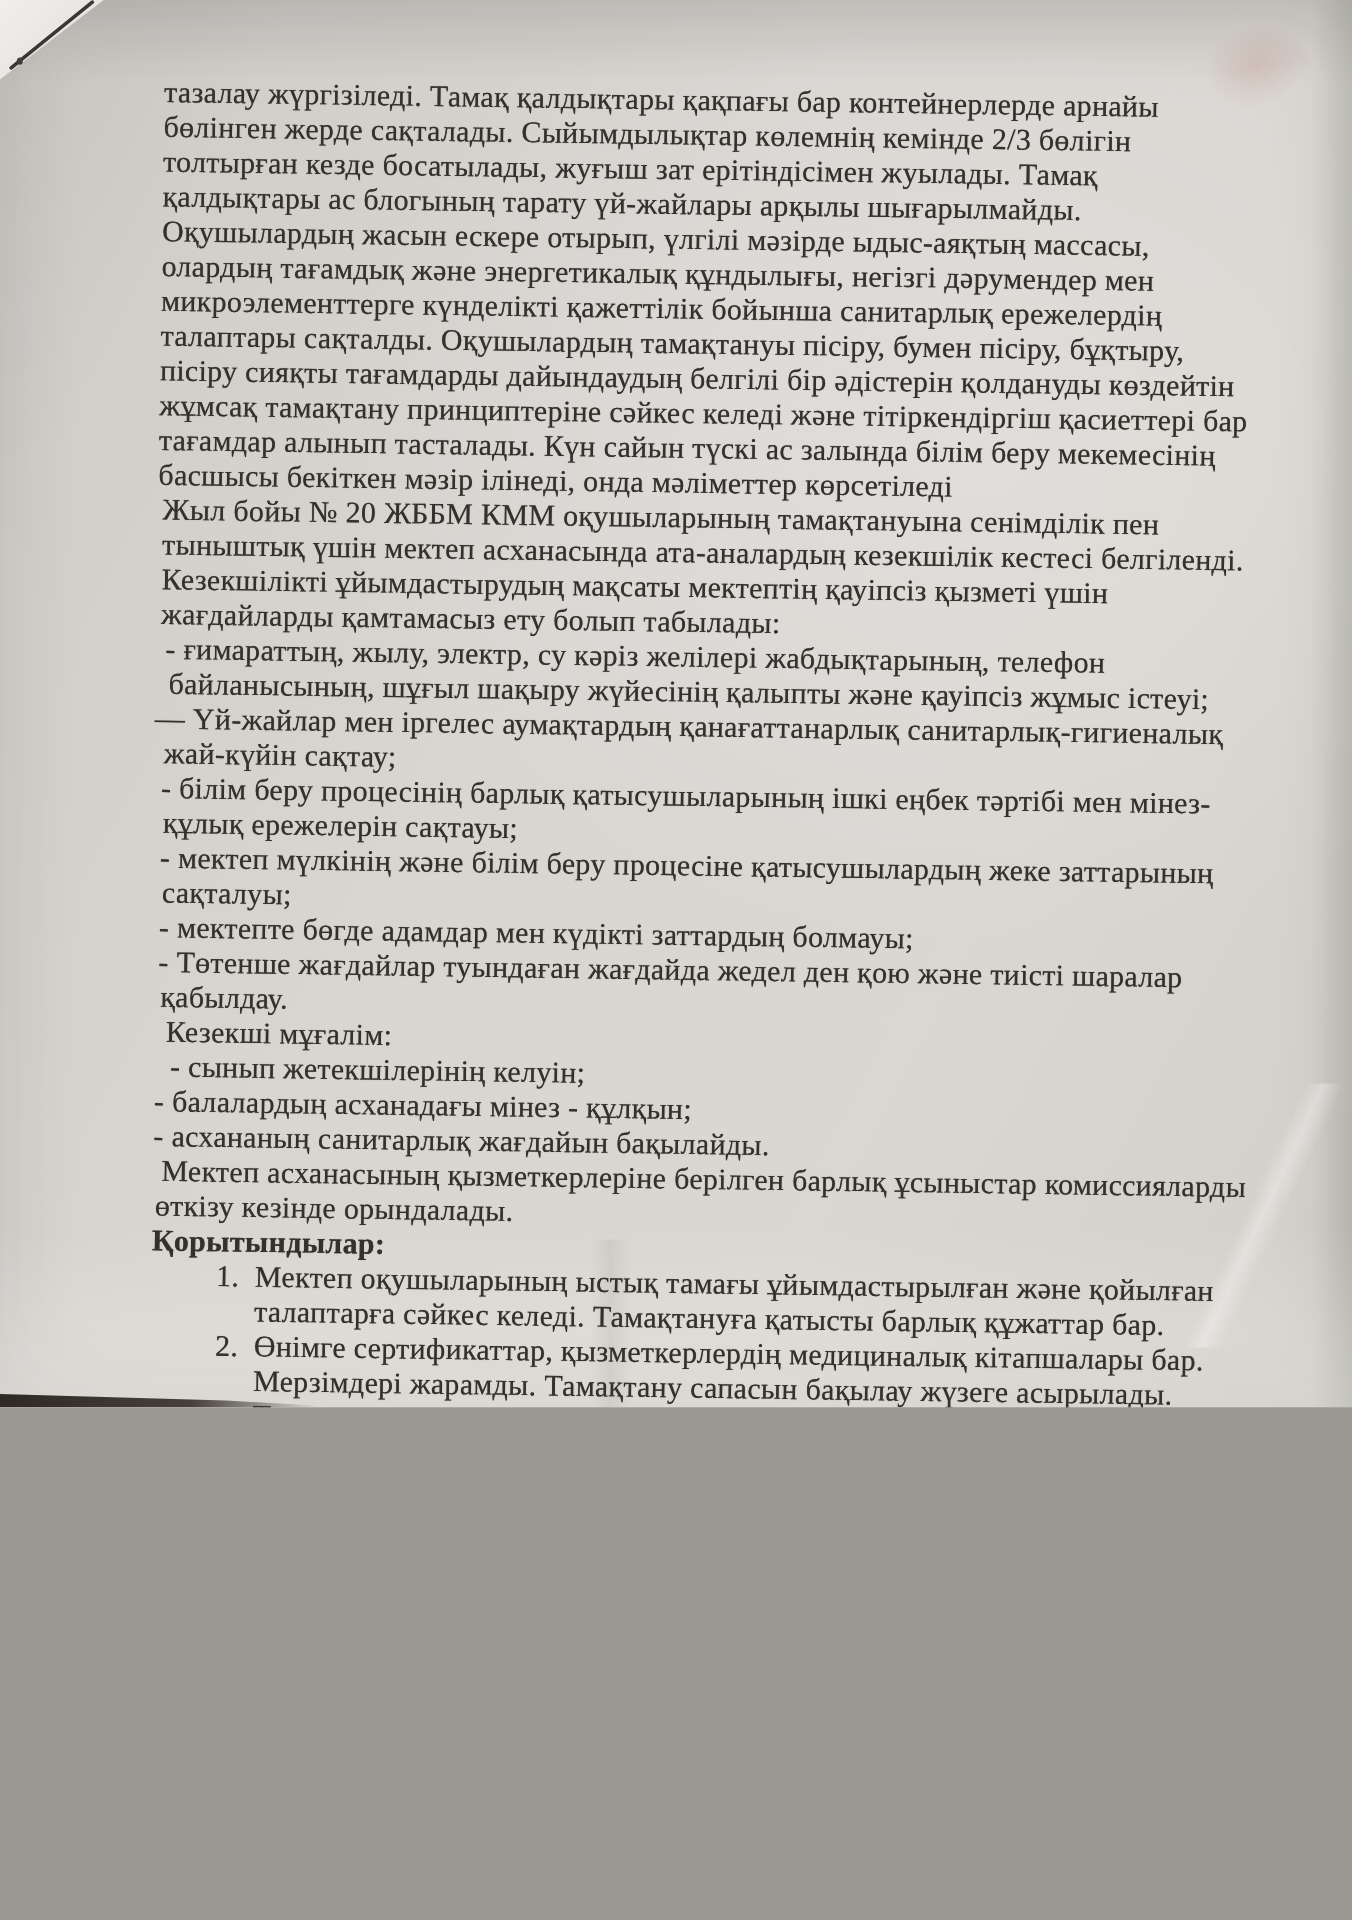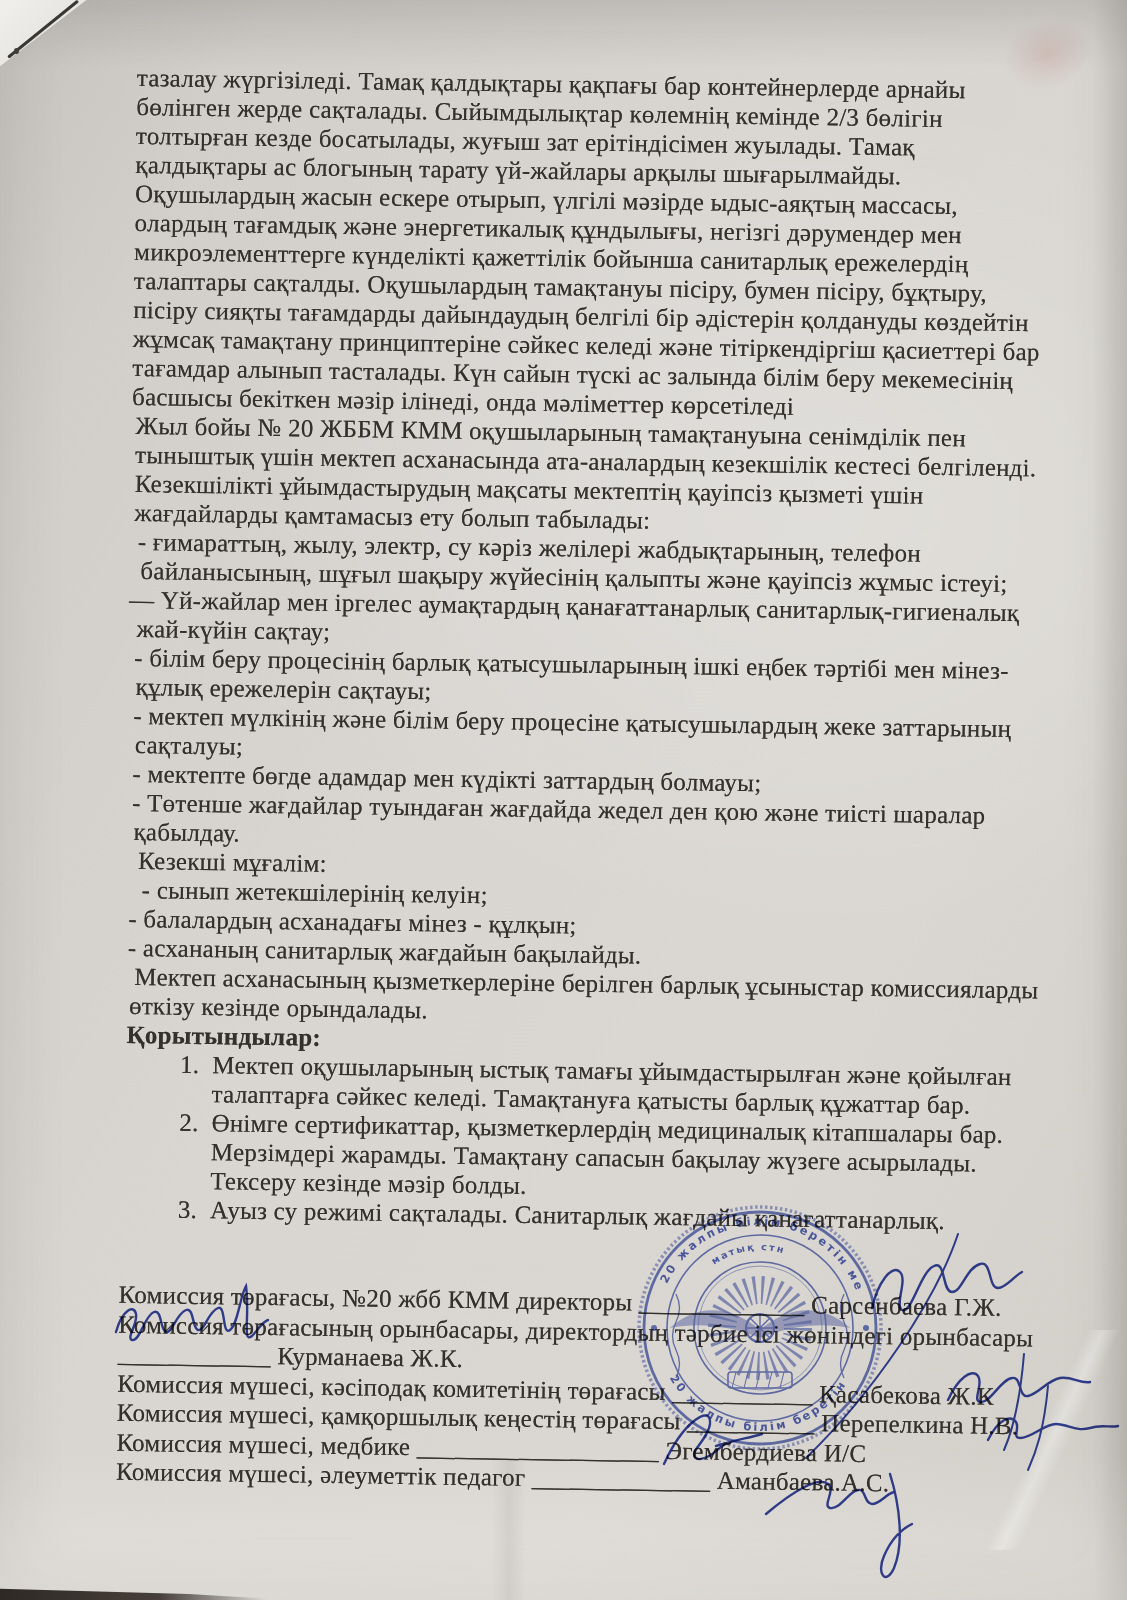--- a/index.html
+++ b/index.html
@@ -1,17 +1,17 @@
 <!DOCTYPE html>
 <html><head>
 <meta charset="utf-8">
 <style>
   html,body{margin:0;padding:0;background:#9b9894;}
   .photo{
-    position:relative;width:1127px;height:1600px;overflow:hidden;
+    position:relative;width:1127px;height:1173px;overflow:hidden;
     font-family:"Liberation Serif","DejaVu Serif",serif;
     background:
       radial-gradient(ellipse 900px 700px at 72% 32%, rgba(255,255,255,0.18), transparent 62%),
       linear-gradient(118deg,#c6c3bf 0%,#d2cfcb 14%,#d9d6d2 42%,#dad7d2 70%,#d2cfc9 100%);
     box-shadow:inset 0 0 70px rgba(40,38,34,.12);
   }
   .shade-top{position:absolute;left:0;top:0;width:100%;height:70px;
     background:linear-gradient(180deg,rgba(88,86,82,.12),transparent);pointer-events:none;}
   .shade-right{position:absolute;right:0;top:0;width:34px;height:100%;
     background:linear-gradient(270deg,rgba(96,92,86,.18),transparent);pointer-events:none;}

